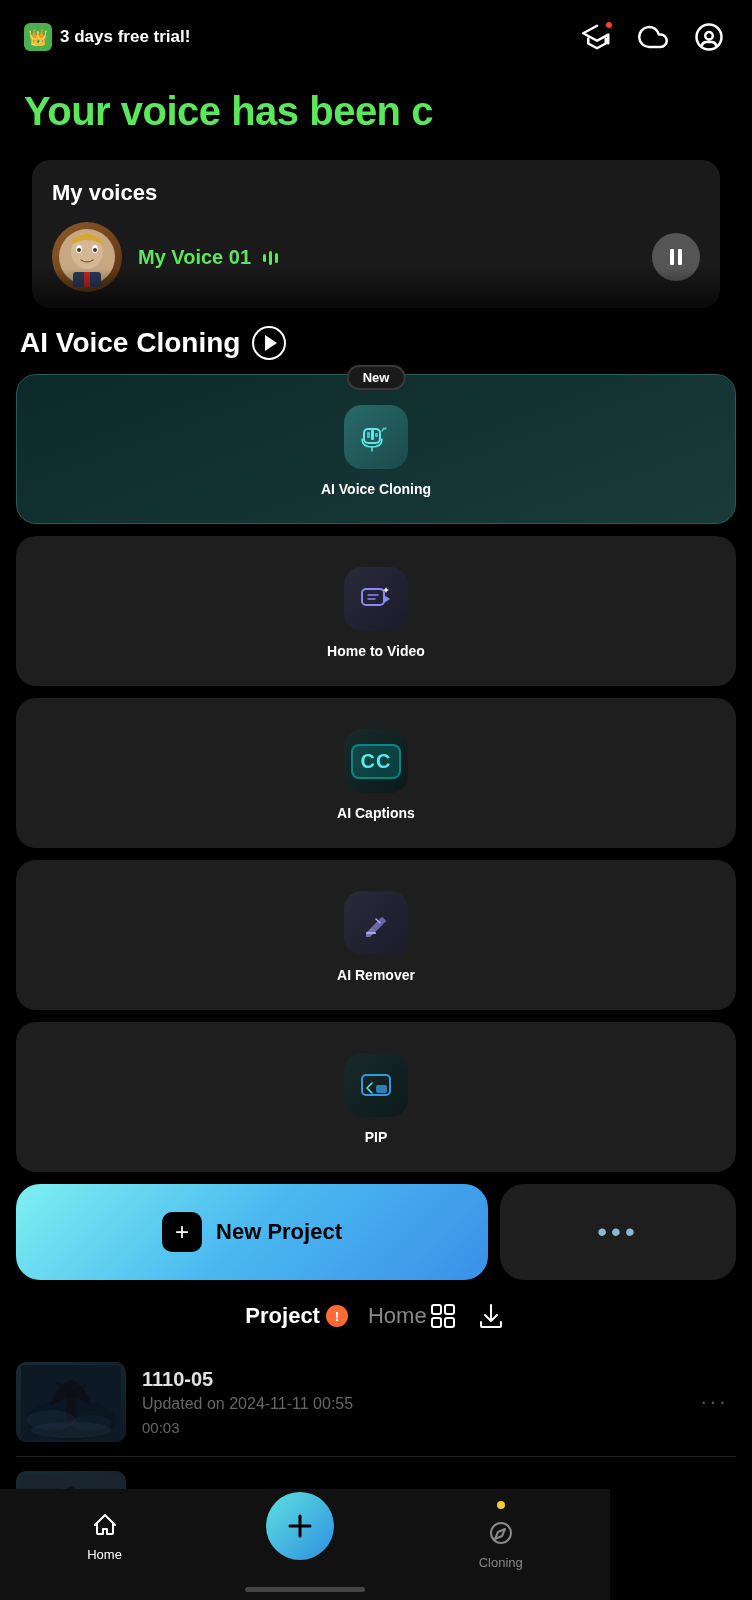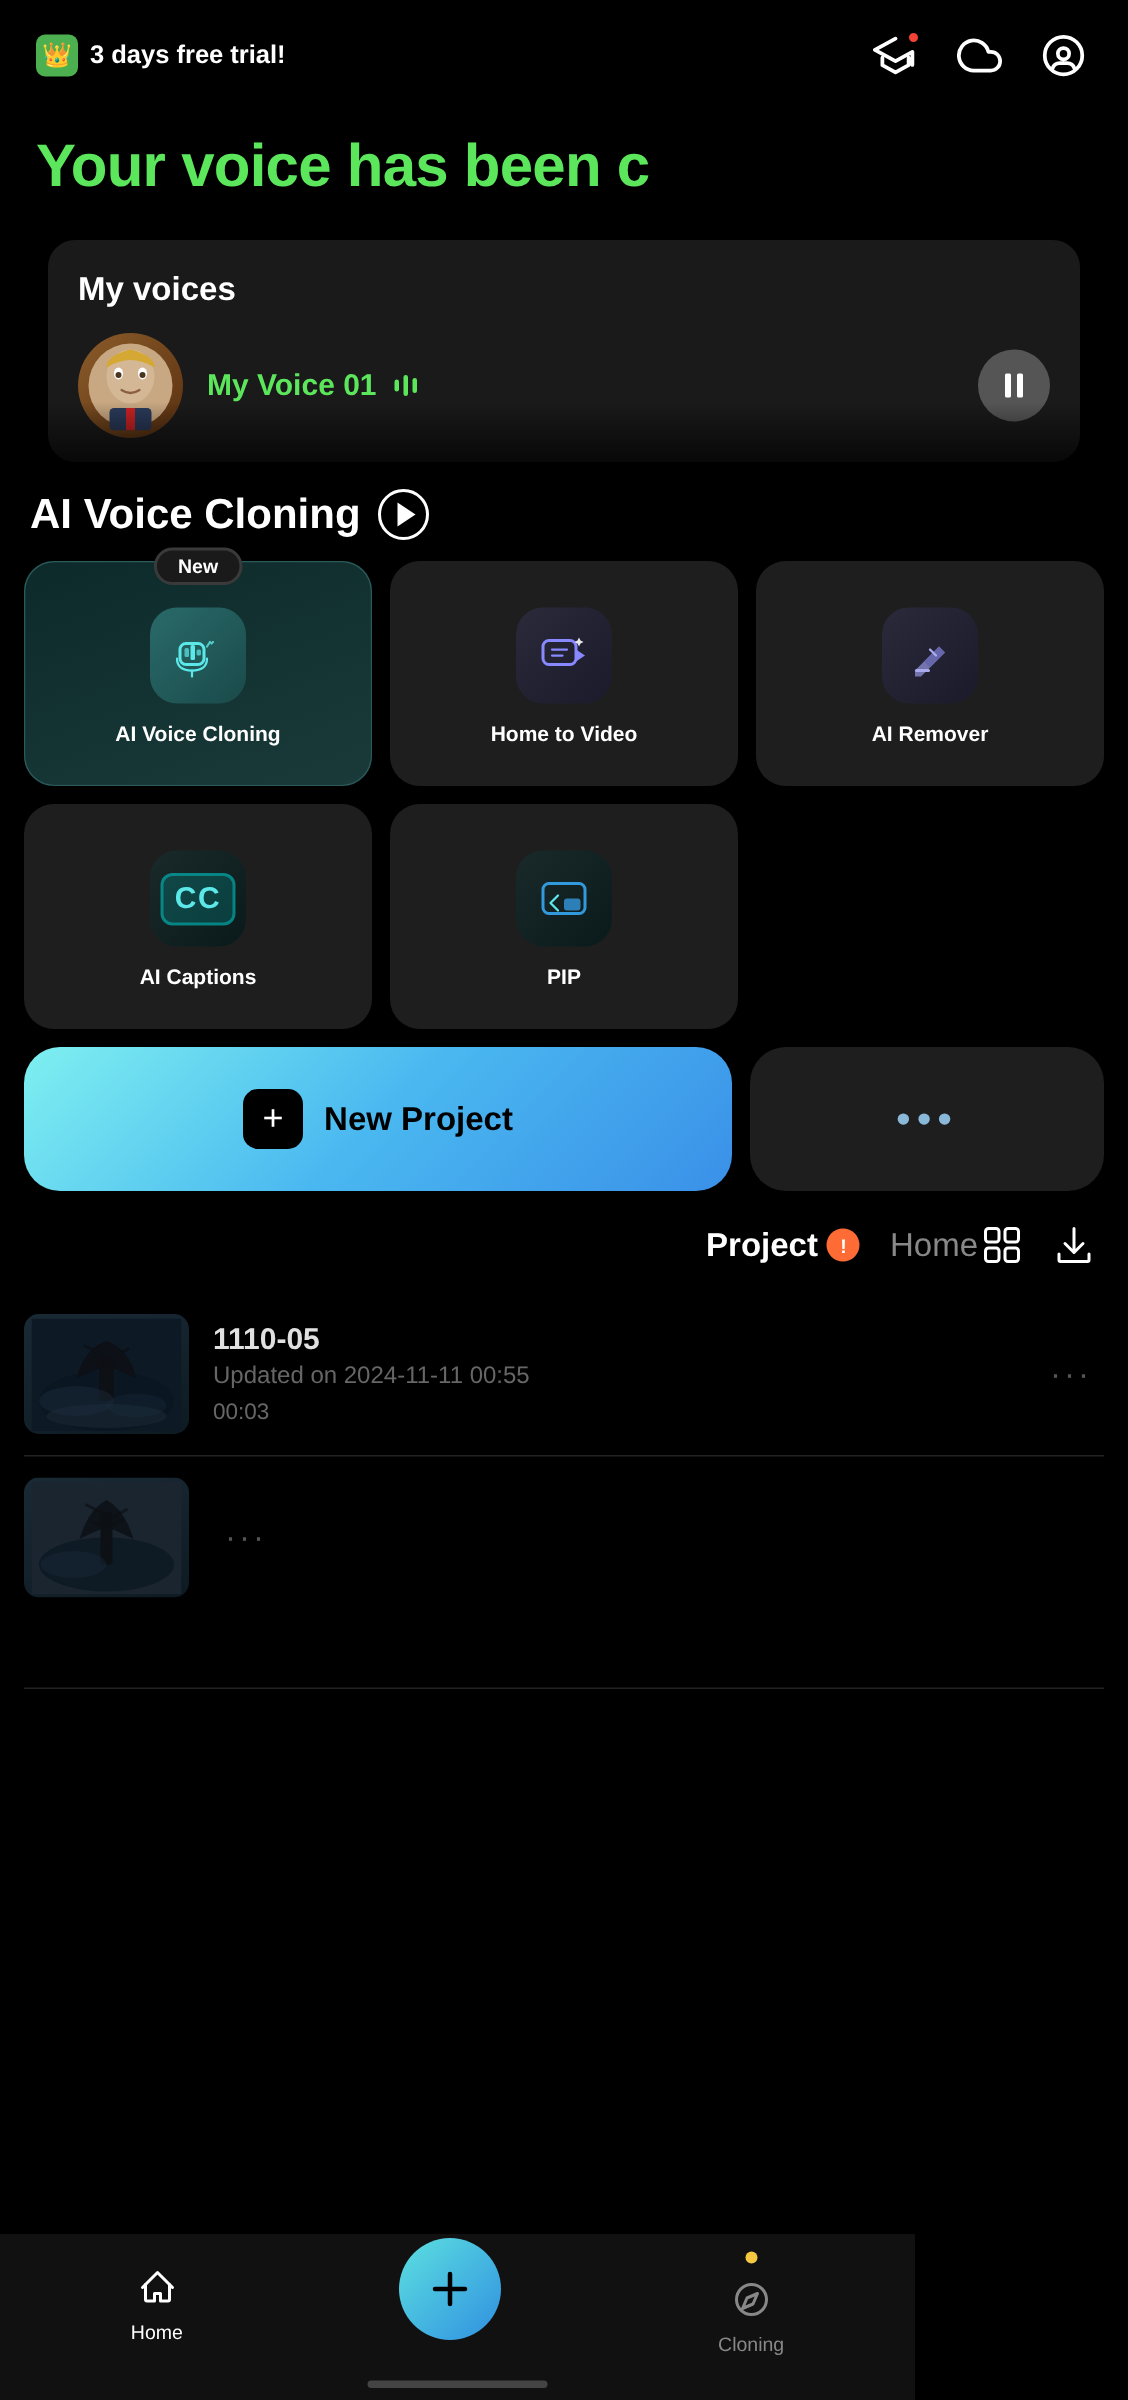--- a/index.html
+++ b/index.html
@@ -165,21 +165,21 @@
       height: 0;
       border-top: 8px solid transparent;
       border-bottom: 8px solid transparent;
       border-left: 12px solid #fff;
       margin-left: 3px;
     }
 
     
     .tool-grid {
       display: grid;
-      grid-template-columns: repeat(3, 1fr);
+      grid-template-columns: repeat(1, 1fr);
       gap: 12px;
       padding: 4px 16px 12px;
     }
     .tool-card {
       background: #1e1e1e;
       border-radius: 20px;
       padding: 20px 14px 16px;
       display: flex;
       flex-direction: column;
       align-items: center;
@@ -285,21 +285,21 @@
     .more-dots {
       font-size: 28px;
       color: #8ab8d8;
       letter-spacing: 4px;
     }
 
     
     .project-header {
       display: flex;
       align-items: center;
-      justify-content: flex-end;
+      justify-content: center;
       padding: 0 20px 16px;
     }
     .project-tabs {
       display: flex;
       align-items: center;
       gap: 20px;
     }
     .project-tab {
       font-size: 22px;
       font-weight: 700;
@@ -580,36 +580,36 @@
         <path d="M26 14l6 4-6 4V14z" fill="#8888ff"></path>
 
         <path d="M28 6l1 2 2 1-2 1-1 2-1-2-2-1 2-1z" fill="#fff" opacity="0.9"></path>
       </svg>
     </div>
     <span class="tool-label">Home  to Video</span>
   </div>
 
 
   <div class="tool-card">
+    <div class="tool-icon captions-icon">
+      <div class="cc-box">CC</div>
+    </div>
+    <span class="tool-label">AI Captions</span>
+  </div>
+
+  <div class="tool-card">
     <div class="tool-icon remover-icon">
       <svg width="36" height="36" viewBox="0 0 36 36">
         <path d="M8 28l6-6 10-10 4 4-10 10-6 6H8z" fill="#8888cc" opacity="0.8"></path>
         <path d="M14 22l10-10 4 4-10 10" fill="#6666aa"></path>
         <path d="M18 14l4 4" stroke="#aaaaee" stroke-width="1.5" stroke-linecap="round"></path>
         <rect x="8" y="27" width="10" height="2" rx="1" fill="#aaaaee"></rect>
       </svg>
     </div>
     <span class="tool-label">AI Remover</span>
-  </div>
-
-  <div class="tool-card">
-    <div class="tool-icon captions-icon">
-      <div class="cc-box">CC</div>
-    </div>
-    <span class="tool-label">AI Captions</span>
   </div>
 
   <div class="tool-card">
     <div class="tool-icon pip-icon">
       <svg width="36" height="36" viewBox="0 0 36 36">
         <rect x="4" y="8" width="28" height="20" rx="4" fill="none" stroke="#3399dd" stroke-width="2"></rect>
         <rect x="18" y="18" width="11" height="8" rx="2" fill="#3399dd" opacity="0.8"></rect>
         <path d="M14 16l-5 5 5 5" stroke="#5ce8e8" stroke-width="1.5" stroke-linecap="round" stroke-linejoin="round" fill="none"></path>
       </svg>
     </div>

